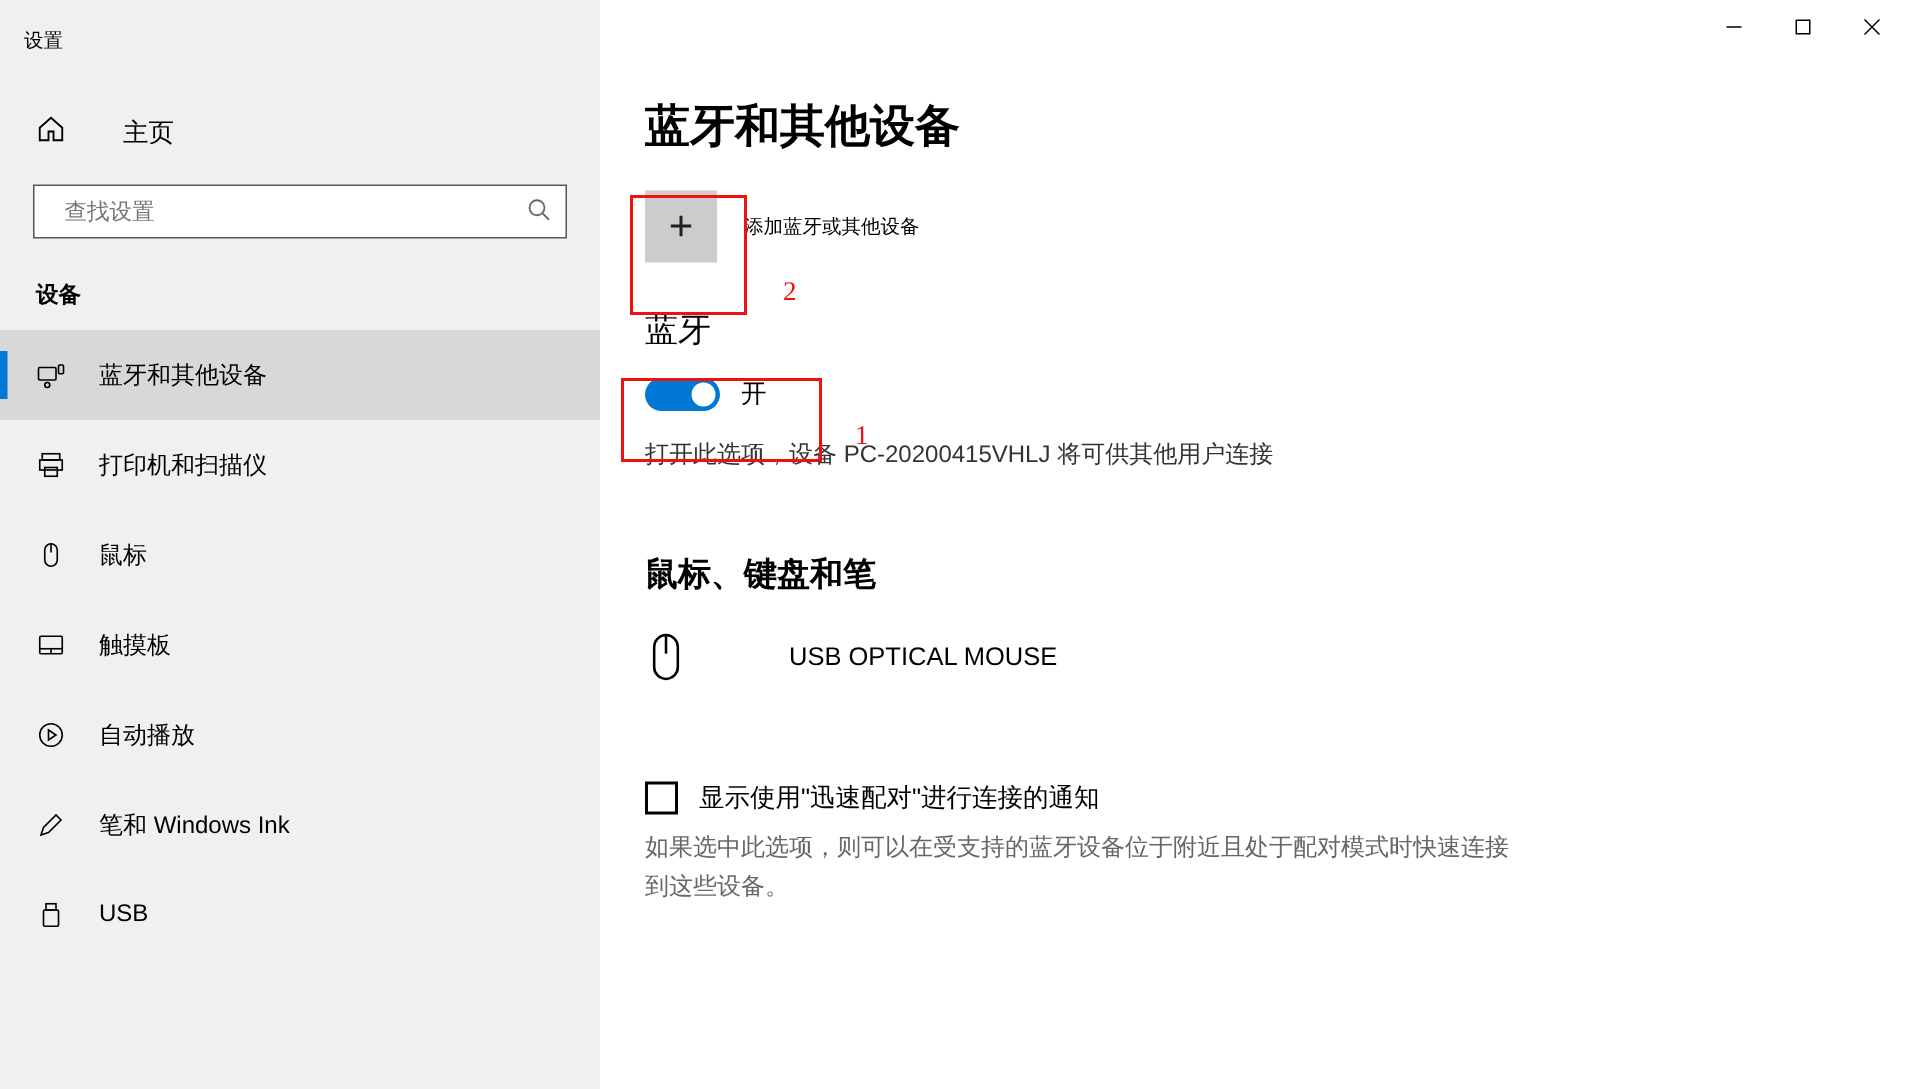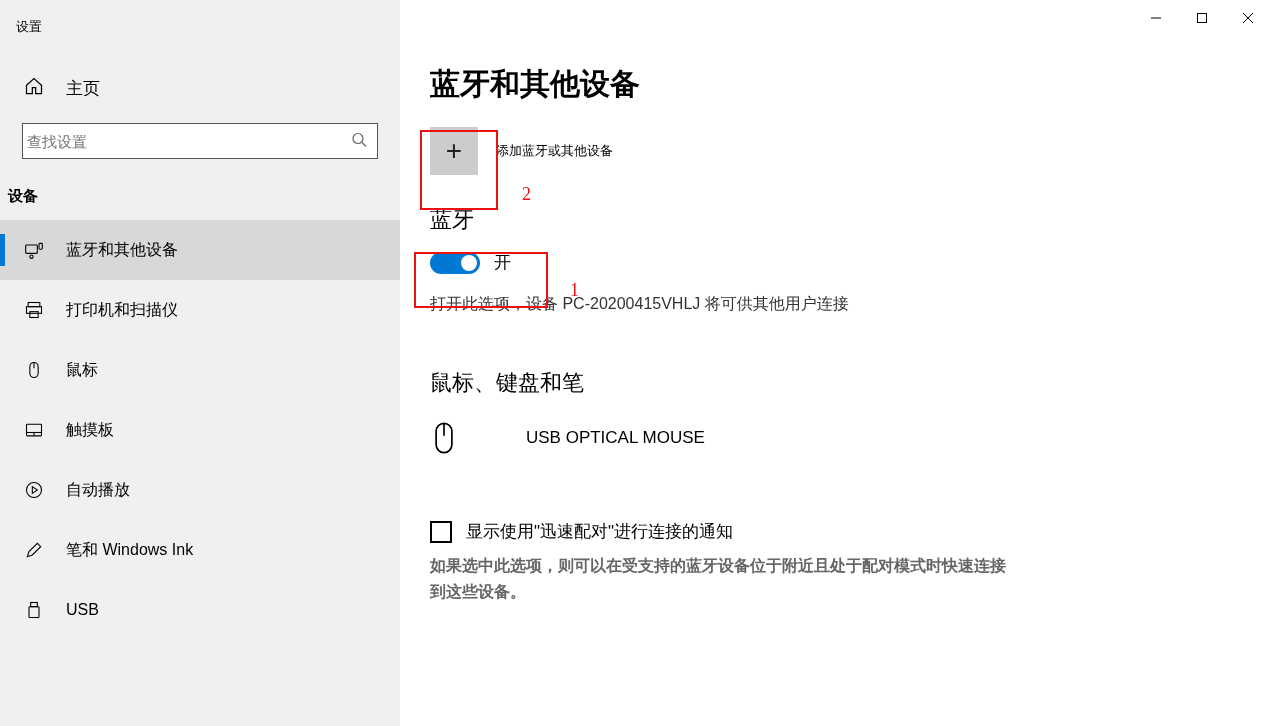--- a/index.html
+++ b/index.html
@@ -48,21 +48,21 @@
   .sidebar {
     position: absolute;
     left: 0; top: 36px; bottom: 0;
     width: 400px;
     background: #f0f0f0;
     padding-top: 28px;
   }
   .home-row {
     display: flex;
     align-items: center;
-    gap: 22px;
+    gap: 38px;
     padding: 12px 24px;
     font-size: 17px;
     cursor: pointer;
   }
   .home-row svg { width: 20px; height: 20px; flex-shrink: 0; }
   .search-wrap {
     padding: 10px 22px 20px 22px;
   }
   .search-box {
     width: 100%;
@@ -70,35 +70,35 @@
     border: 1px solid #555;
     background: #fff;
     position: relative;
     display: flex;
     align-items: center;
   }
   .search-input {
     flex: 1;
     border: none;
     outline: none;
-    padding: 0 4px;
+    padding: 0 20px;
     font-size: 15px;
     color: #666;
     font-family: inherit;
     background: transparent;
   }
   .search-icon {
     position: absolute;
     right: 10px;
     top: 50%;
     transform: translateY(-50%);
   }
   .search-icon svg { width: 16px; height: 16px; }
   .section-label {
-    padding: 8px 24px 14px 8px;
+    padding: 8px 24px 14px 24px;
     font-size: 15px;
     font-weight: 600;
   }
   .nav-item {
     display: flex;
     align-items: center;
     gap: 22px;
     padding: 0 24px;
     height: 60px;
     font-size: 16px;
@@ -184,21 +184,21 @@
   }
   .hint-text {
     font-size: 16px;
     max-width: 600px;
     line-height: 1.5;
     color: #333;
     margin-bottom: 52px;
   }
   .sub-title {
     font-size: 22px;
-    font-weight: 400;
+    font-weight: 700;
     margin-bottom: 18px;
   }
   .device-row {
     display: flex;
     align-items: center;
     gap: 20px;
     padding: 4px 0;
     margin-bottom: 60px;
     cursor: pointer;
   }
@@ -216,21 +216,20 @@
     background: #fff;
     cursor: pointer;
     flex-shrink: 0;
   }
   .check-label { font-size: 17px; }
   .check-hint {
     font-size: 16px;
     color: #666;
     max-width: 580px;
     line-height: 1.6;
-    font-weight: bold;
   }
   
   .anno-box {
     position: absolute;
     border: 2px solid #e11;
     pointer-events: none;
   }
   .anno-label {
     position: absolute;
     color: #e11;

